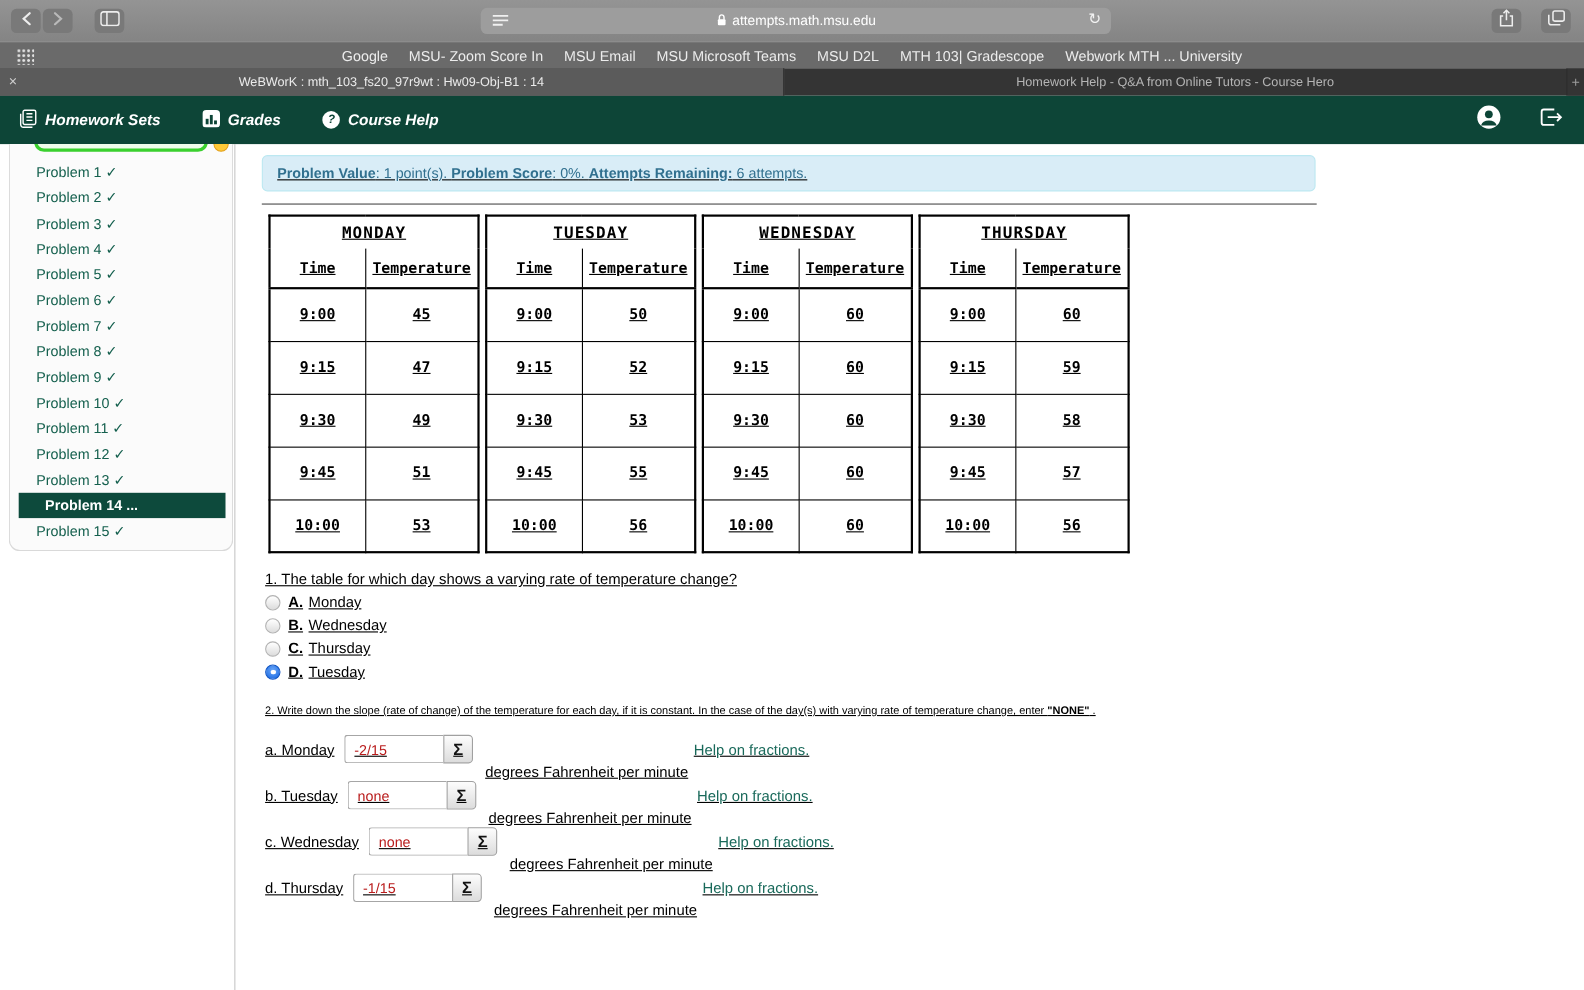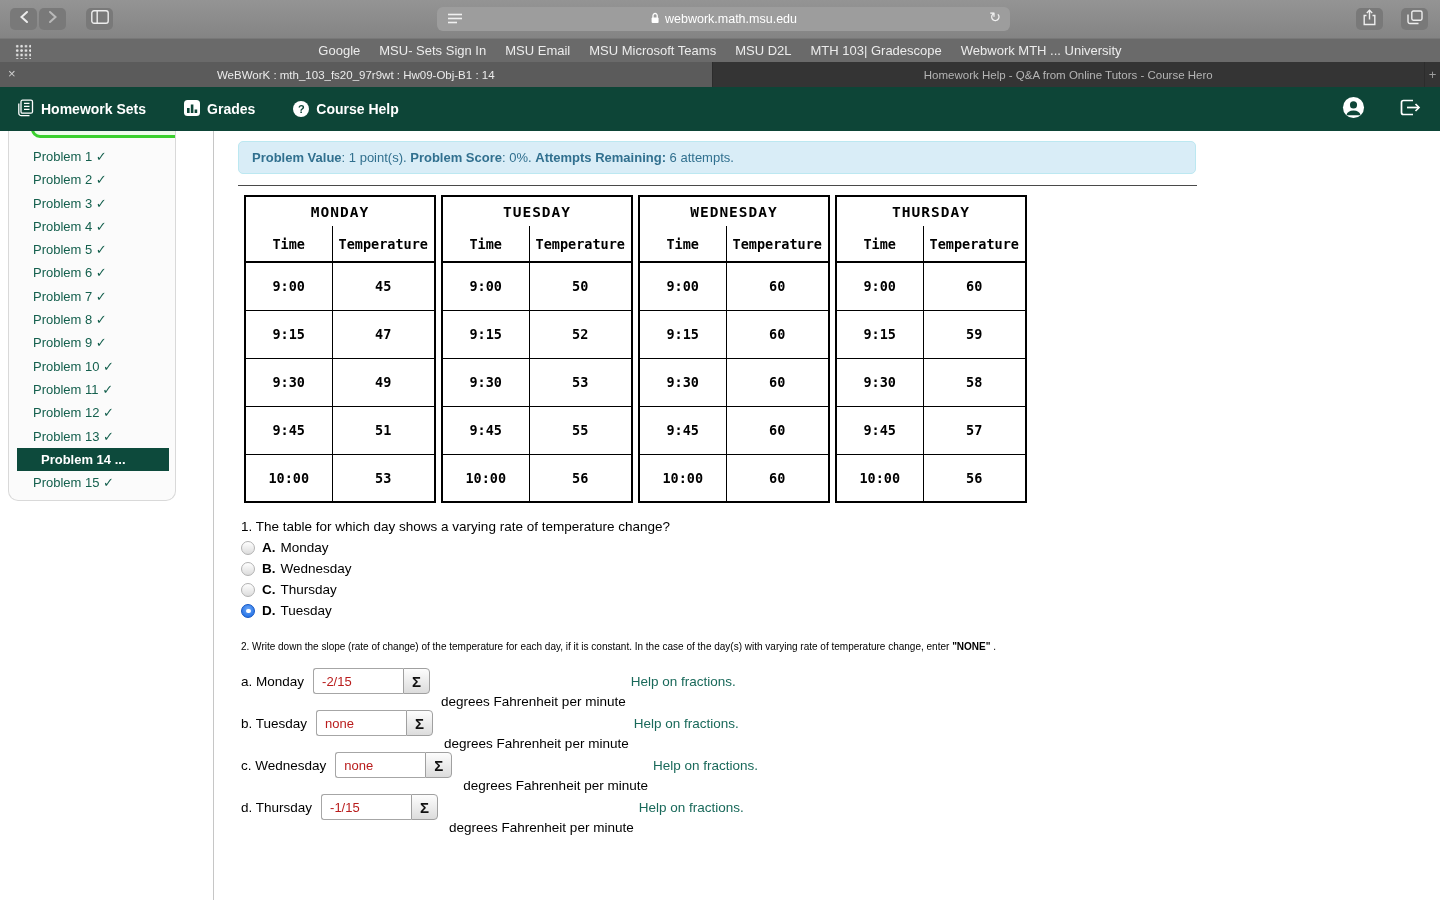--- a/index.html
+++ b/index.html
@@ -34,47 +34,47 @@
 
   .tabbar { height:25px; background:#343434; display:flex; }
   .tab { flex:1 1 0; display:flex; align-items:center; justify-content:center;
     font-size:11.5px; color:#b5b5b5; position:relative; border-right:1px solid #2c2c2c; }
   .tab.active { background:#5b5b5b; color:#ebebeb; }
   .tab-close { position:absolute; left:8px; top:4px; font-size:13px; color:#cfcfcf; }
   .newtab { width:15px; display:flex; align-items:center; justify-content:center;
     color:#9d9d9d; font-size:13px; background:#343434; }
 
   
-  .navbar { height:44px; background:#0d4537; display:flex; align-items:center; color:#fff; }
+  .navbar { height:44px; background:#0d4537; display:flex; align-items:center; color:#fff;font-style:italic; }
   .nav-item { display:flex; align-items:center; gap:7px; font-size:14px;
     font-weight:600; margin-left:16px; }
   .nav-item + .nav-item { margin-left:38px; }
   .help-circle { width:16px; height:16px; border-radius:50%; background:#fff;
     color:#0d4537; font-size:11px; font-weight:bold; display:flex;
     align-items:center; justify-content:center; }
   .nav-right { margin-left:auto; display:flex; align-items:center; gap:34px;
     margin-right:18px; }
 
   
   .content { display:flex; height:769px; }
   .sidebar-col { width:214px; flex:0 0 214px; border-right:1px solid #c6c6c6; position:relative; }
-  .sidebar-panel { position:absolute; left:8px; top:0; width:168px; height:370px;
+  .sidebar-panel { position:absolute; left:8px; top:0; width:204px; height:370px;
     background:#fbfbfb; border:1px solid #d9d9d9; border-top:none;
     border-radius:0 0 10px 10px; overflow:hidden; }
   .progress-pill { position:absolute; left:22px; top:-11px; width:158px; height:18px;
     border:3px solid #3ad02e; border-radius:10px; background:#effcec; }
   .progress-dot { position:absolute; left:185px; top:-7px; width:14px; height:14px;
     border-radius:50%; background:#ffc937; border:1.5px solid #e2a01b; }
   .plist { margin-top:14px; }
   .pitem { height:23.3px; line-height:23.3px; padding-left:24px;
     color:#15604e; font-size:13px; }
   .pitem.selected { background:#0d4a3c; color:#fff; font-weight:bold;
     margin-left:8px; margin-right:6px; }
 
-  .main { flex:1 1 auto; padding:10px 0 0 24px; }
+  .main { flex:1 1 auto; padding:10px 0 0 24px;text-decoration:underline; }
   .banner { width:958px; height:33px; background:#d9edf7; border:1px solid #bce8f1;
     border-radius:5px; color:#31708f; font-size:13px; display:flex;
     align-items:center; padding-left:13px; }
   .banner b { margin-right:0; }
   .rule { width:959px; border-top:1px solid #4a4a4a; margin-top:11px; }
   .intro { margin:9px 0 0 5px; font-size:13.5px; line-height:21px; }
 
   
   .tables { display:flex; gap:5px; margin:9px 0 0 6px; }
   table.daytable { border-collapse:collapse; border:2px solid #000;
@@ -151,21 +151,21 @@
           <line x1="1" y1="10.5" x2="10" y2="10.5"></line>
       </svg>
     </span>
     <span class="url-center">
       <span>
         <svg width="10" height="12" viewBox="0 0 10 12">
             <path d="M3 6 V3.6 a2.1 2.1 0 0 1 4.2 0 V6" stroke="#fff" stroke-width="1.3" fill="none"></path>
             <rect x="1.6" y="5.4" width="7" height="5.6" rx="1" fill="#fff"></rect>
           </svg>
       </span>
-      <span>webwork.math.msu.edu</span>
+      <span>attempts.math.msu.edu</span>
     </span>
     <span class="url-refresh">↻</span>
   </div>
 
   <div class="tb-right">
     <div class="tb-btn">
       <span>
         <svg width="15" height="17" viewBox="0 0 15 17" fill="none" stroke="#ededed" stroke-width="1.4">
           <path d="M4.5 6.5 H2.2 V15.5 H12.8 V6.5 H10.5"></path>
             <line x1="7.5" y1="1.5" x2="7.5" y2="10.5"></line>
@@ -180,21 +180,21 @@
             <path d="M11.5 13.5 H3 a2 2 0 0 1 -2 -2 V4.5"></path>
         </svg>
       </span>
     </div>
   </div>
 </div>
 
 <div class="bookmarks">
   <span class="bm-grid"></span>
   <span class="bm-item">Google</span>
-  <span class="bm-item">MSU- Sets Sign In</span>
+  <span class="bm-item">MSU- Zoom Score In</span>
   <span class="bm-item">MSU Email</span>
   <span class="bm-item">MSU Microsoft Teams</span>
   <span class="bm-item">MSU D2L</span>
   <span class="bm-item">MTH 103| Gradescope</span>
   <span class="bm-item">Webwork MTH ... University</span>
 </div>
 
 <div class="tabbar">
   <div class="tab active">
     <span class="tab-close">×</span>

